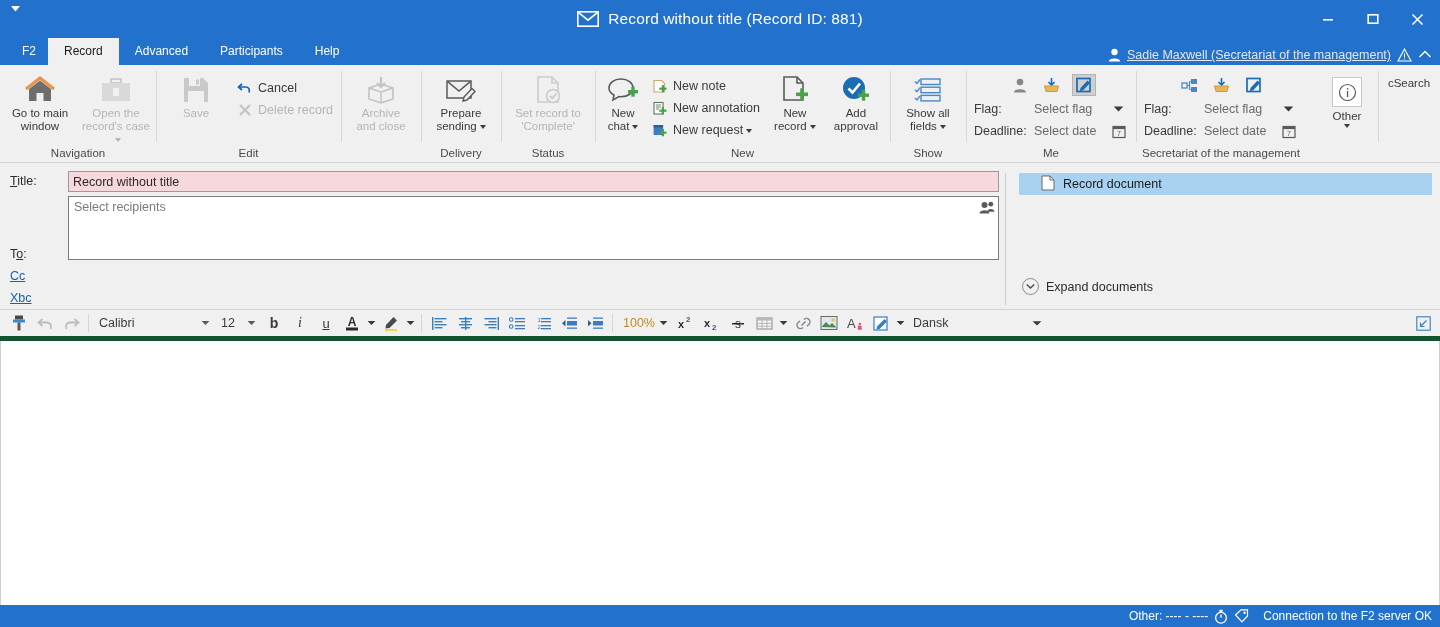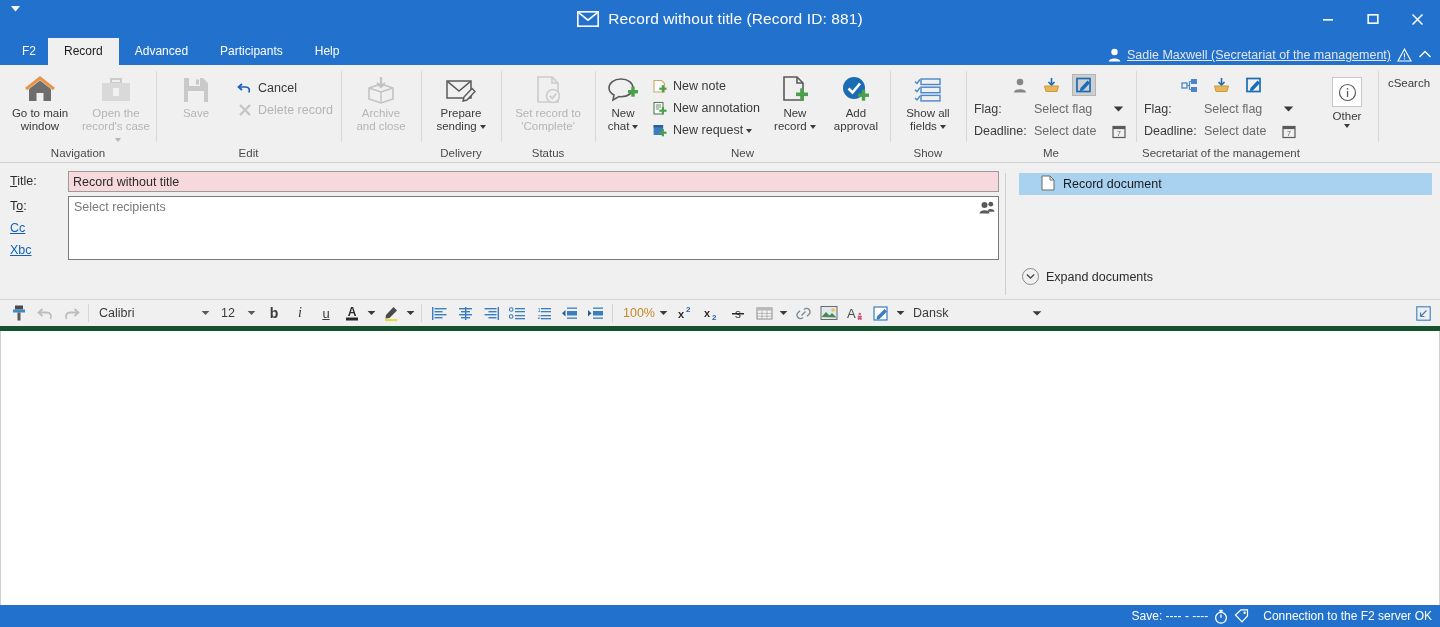--- a/index.html
+++ b/index.html
@@ -695,21 +695,21 @@
         <div class="flbl"><u>T</u>itle:</div>
         <div class="fieldwrap">
           <div class="fieldbox title">
             <span>Record without title</span>
           </div>
         </div>
       </div>
 
 
       <div class="frow2">
-        <div style="width:58px;flex:0 0 58px;">
+        <div style="width:58px;flex:0 0 58px;margin-top:48px;">
           <div class="flbl" style="width:auto;padding-top:3px;">T<u>o</u>:</div>
           <div class="flbl" style="width:auto;padding-top:8px;"><a>Cc</a></div>
           <div class="flbl" style="width:auto;padding-top:8px;"><a>Xbc</a></div>
         </div>
         <div class="fieldwrap">
           <div class="tobox">
             <span>Select recipients</span>
             <span class="peoplepick">
               <svg width="16" height="13" viewBox="0 0 16 13">
                 <circle cx="5.5" cy="4" r="3" fill="#5a5a5a"></circle>
@@ -977,21 +977,21 @@
         <rect x="0.8" y="0.8" width="13.4" height="13.4" fill="none" stroke="#3a7ec0" stroke-width="1.1"></rect>
         <path d="M10.5 4.5 L4.5 10.5 M4.5 10.5 H8.5 M4.5 10.5 V6.5" fill="none" stroke="#3a7ec0" stroke-width="1.2"></path>
       </svg>
     </div>
   </div>
 
   <div class="bodyarea"></div>
 
   <div class="statusbar">
     <div class="status-case">
-      <span>Save: ---- - ----</span>
+      <span>Other: ---- - ----</span>
       <span>
         <svg width="14" height="15" viewBox="0 0 14 15">
           <circle cx="7" cy="8.8" r="5.4" fill="none" stroke="#ffffff" stroke-width="1.3"></circle>
           <path d="M7 8.8 V5.4" stroke="#ffffff" stroke-width="1.3"></path>
           <rect x="5.3" y="0.8" width="3.4" height="1.8" fill="#ffffff"></rect>
           <rect x="6.3" y="2.2" width="1.4" height="1.6" fill="#ffffff"></rect>
         </svg>
       </span>
       <span>
         <svg width="15" height="14" viewBox="0 0 15 14">

